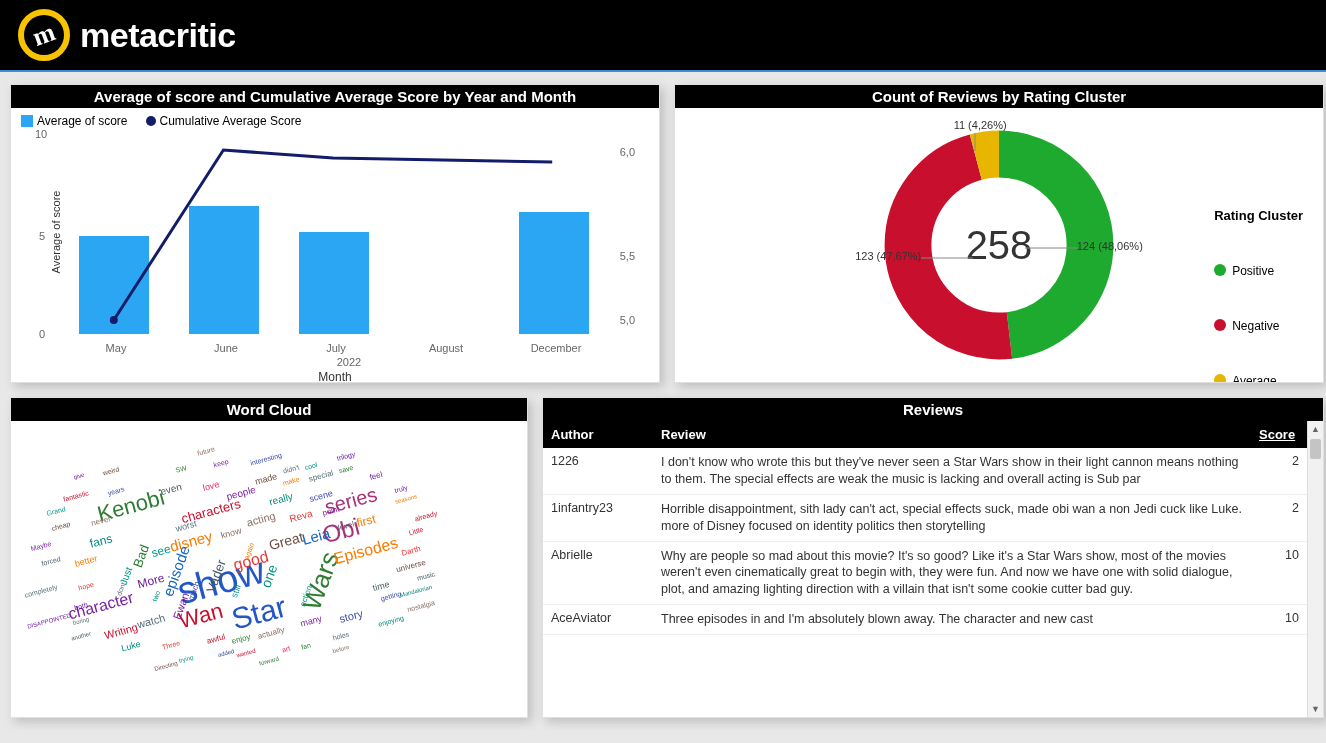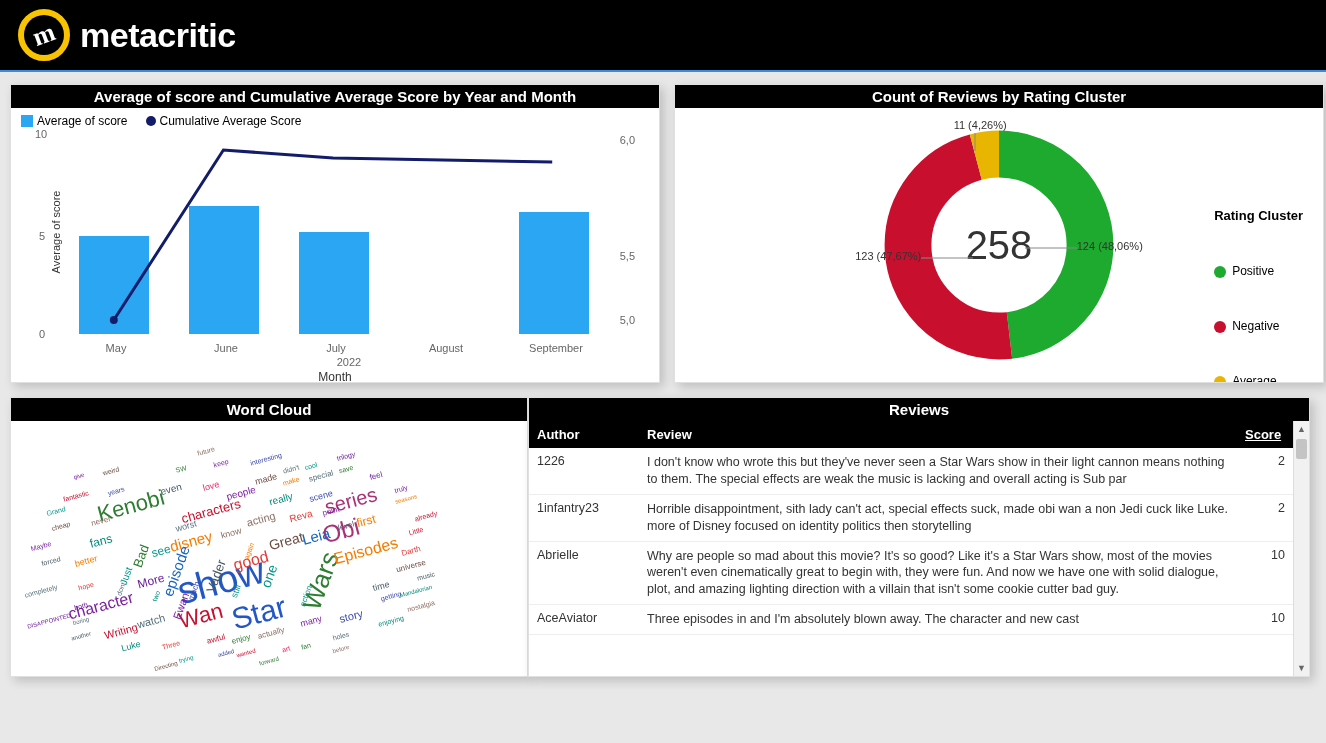--- a/index.html
+++ b/index.html
@@ -38,41 +38,41 @@
   .x-labels span { flex:1; text-align:center;}
   .x-year { position:absolute; bottom:14px; left:0; right:0; text-align:center; font-size:11px; color:#666;margin-left:28px;}
   .x-title { position:absolute; bottom:-2px; left:0; right:0; text-align:center; font-size:12px; color:#333;}
   .tick { position:absolute; font-size:11px; color:#666;}
   
   .donut-wrap { display:flex; align-items:center; justify-content:center; height:280px; position:relative;}
   .donut-svg { width:260px; height:260px;}
   .donut-center { position:absolute; font-size:40px; font-weight:500; color:#333;}
   .donut-legend { position:absolute; right:20px; top:100px; font-size:12px;}
   .donut-legend .title { font-weight:700; font-size:13px; margin-bottom:6px;}
-  .donut-legend .row { display:flex; align-items:flex-end; gap:6px; margin-bottom:4px;margin-top:41px;}
+  .donut-legend .row { display:flex; align-items:flex-start; gap:6px; margin-bottom:4px;margin-top:41px;}
   .donut-legend .dot { width:12px; height:12px; border-radius:50%;}
   .callout { position:absolute; font-size:11px; color:#333;}
   
   .wc { position:relative; height:260px; overflow:hidden;}
   .wc span { position:absolute; white-space:nowrap; font-weight:500;}
   .rev-wrap { display:flex; height:260px;}
   .rev-table { flex:1; }
   .rev-head { display:flex; background:#000; color:#fff; font-weight:700; font-size:13px;}
   .rev-head .c1 { width:110px; padding:6px 8px;}
   .rev-head .c2 { flex:1; padding:6px 8px;}
   .rev-head .c3 { width:56px; padding:6px 8px;text-decoration:underline;}
-  .rev-body { height:228px; overflow:hidden; font-size:12.5px; color:#333;}
+  .rev-body { height:269px; overflow:hidden; font-size:12.5px; color:#333;}
   .rev-row { display:flex; border-bottom:1px solid #eee; padding:6px 0;}
   .rev-row .c1 { width:110px; padding:0 8px;}
   .rev-row .c2 { flex:1; padding:0 8px; line-height:1.35;}
   .rev-row .c3 { width:56px; padding:0 8px; text-align:right;}
   .scrollbar { width:16px; background:#f1f1f1; border-left:1px solid #ddd; position:relative;}
   .scrollbar .thumb { position:absolute; top:18px; left:2px; right:2px; height:20px; background:#c4c4c4; border-radius:2px;}
   .scrollbar .arrow { position:absolute; left:0; right:0; height:16px; text-align:center; font-size:9px; color:#666; line-height:16px;}
-  .row2 { display:grid; grid-template-columns: 518px 782px; grid-column:1 / span 2;}
+  .row2 { display:grid; grid-template-columns: 518px 782px; gap:14px; grid-column:1 / span 2;}
 </style>
 </head>
 <body>
 
 <div class="header">
   <div class="logo-wrap">
     <div class="logo-circle">
       <div class="logo-inner">
           <span class="logo-m">m</span>
         </div>
@@ -101,40 +101,40 @@
             <span>Average of score</span>
           </div>
         <div class="y-axis-right"></div>
 
         <span class="tick" style="left:28px; bottom:42px;">0</span>
         <span class="tick" style="left:28px; bottom:140px;">5</span>
         <span class="tick" style="left:24px; top:-2px;">10</span>
 
         <span class="tick" style="right:24px; bottom:56px;">5,0</span>
         <span class="tick" style="right:24px; bottom:120px;">5,5</span>
-        <span class="tick" style="right:24px; top:4px;">6,0</span>
+        <span class="tick" style="right:24px; top:16px;">6,0</span>
 
         <div class="plot">
 
           <div class="bar" style="left:18px;  height:98px;"></div>
           <div class="bar" style="left:128px; height:128px;"></div>
           <div class="bar" style="left:238px; height:102px;"></div>
           <div class="bar" style="left:458px; height:122px;"></div>
 
           <svg width="100%" height="100%" viewBox="0 0 552 204" preserveAspectRatio="none" style="position:absolute; left:0; top:0;">
             <polyline points="53,190 163,20 273,28 383,30 493,32" fill="none" stroke="#121c6b" stroke-width="3"></polyline>
             <circle cx="53" cy="190" r="4" fill="#121c6b"></circle>
           </svg>
         </div>
         <div class="x-labels">
           <span>May</span>
           <span>June</span>
           <span>July</span>
           <span>August</span>
-          <span>September</span>
+          <span>December</span>
         </div>
         <div class="x-year">2022</div>
         <div class="x-title">Month</div>
       </div>
     </div>
   </div>
 
   <div class="card">
     <div class="card-title">Count of Reviews by Rating Cluster</div>
     <div class="card-body donut-wrap">

